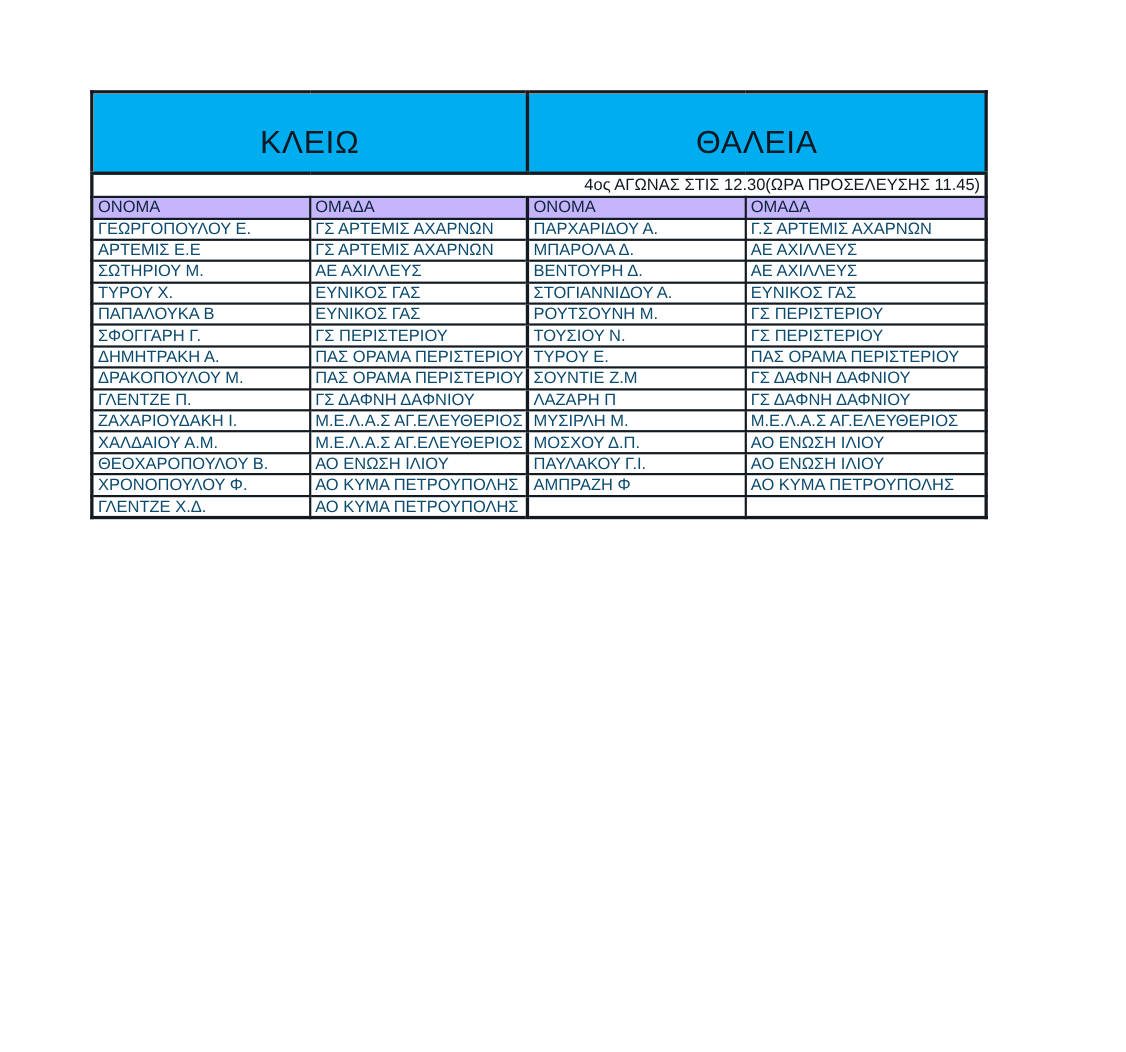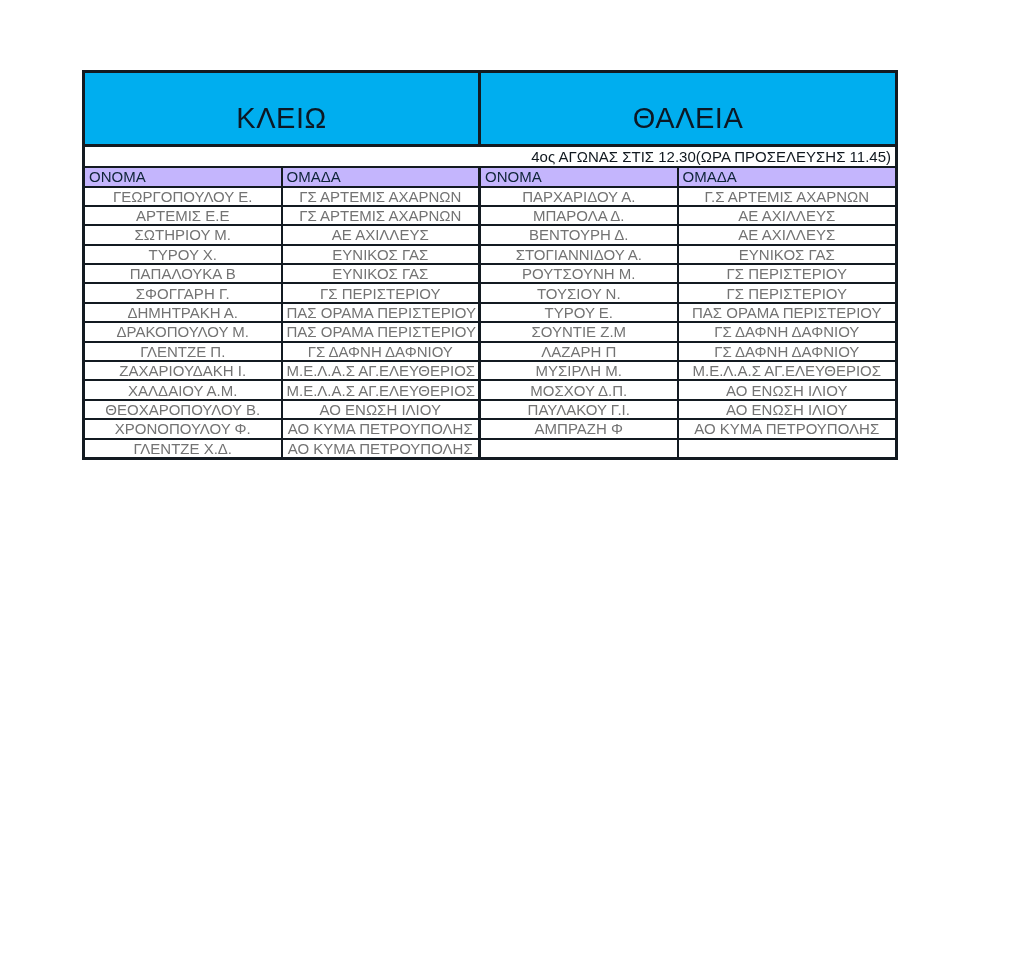--- a/index.html
+++ b/index.html
@@ -11,21 +11,21 @@
   .page {
     position: relative;
     width: 1024px;
     height: 956px;
     background: #ffffff;
     overflow: hidden;
   }
   table.roster {
     position: absolute;
     left: 82px;
-    top: 70px;
+    top: 82px;
     width: 813px;
     border-collapse: collapse;
     table-layout: fixed;
     border: 3px solid #131a21;
   }
   table.roster td, table.roster th {
     border: 2px solid #131a21;
     padding: 0 4px;
     overflow: hidden;
     white-space: nowrap;
@@ -60,23 +60,22 @@
     text-align: left;
     font-weight: normal;
     font-size: 15px;
     color: #0f2438;
     vertical-align: middle;
   }
   tr.data-row td {
     height: 19.4px;
     background: #ffffff;
     font-size: 15px;
-    color: #737373;
+    color: #0c4a6e;
     vertical-align: middle;
-    text-align: center;
   }
 </style>
 </head>
 <body>
 
 <div class="page">
   <table class="roster">
     <colgroup>
       <col style="width:198px">
       <col style="width:198px">

